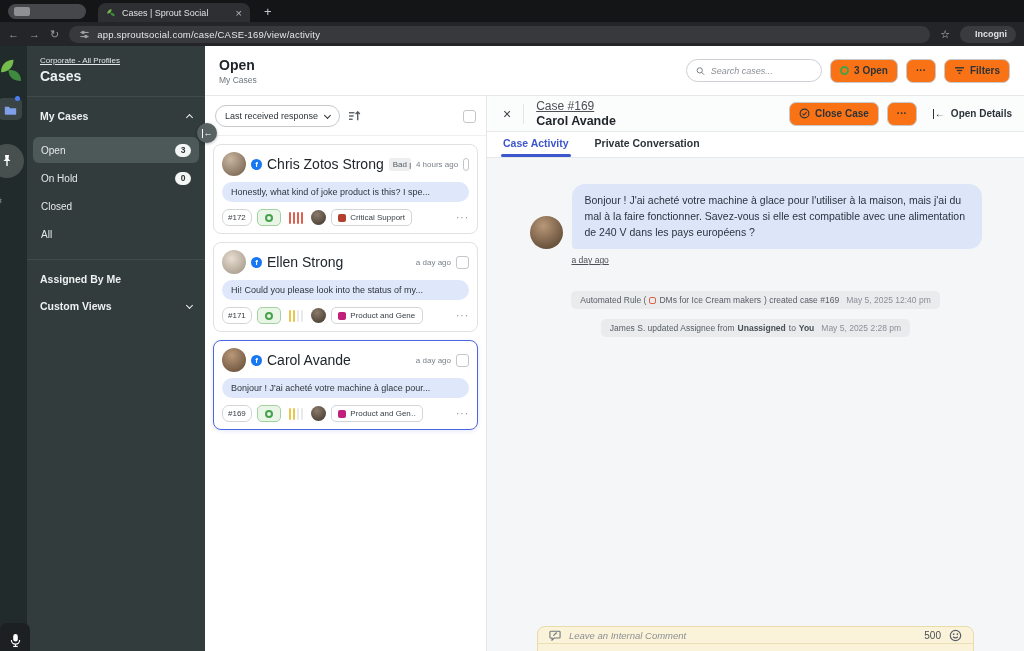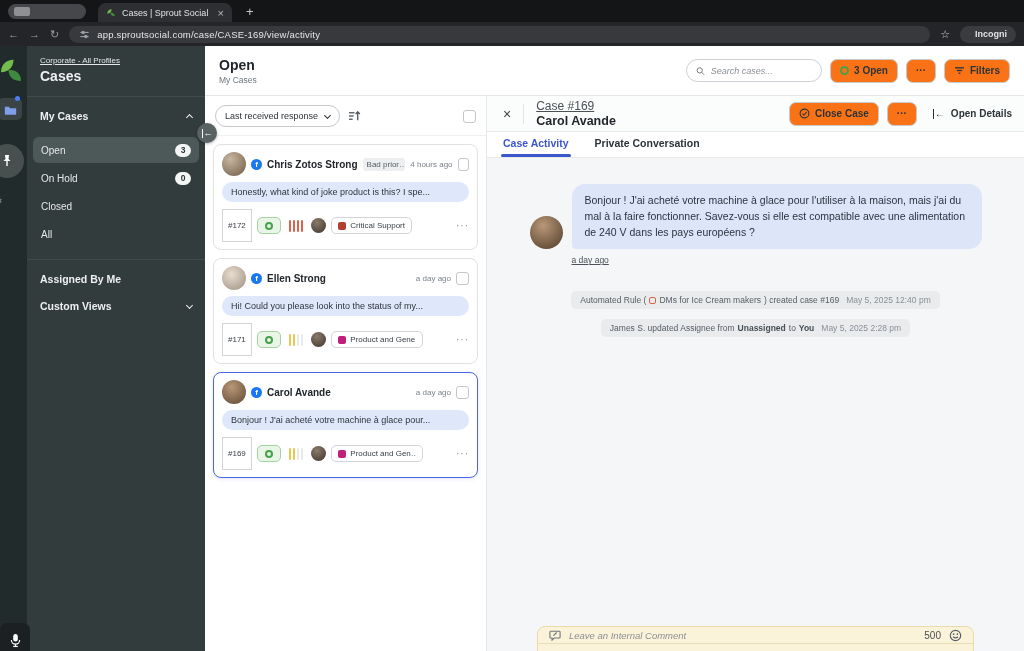--- a/index.html
+++ b/index.html
@@ -5,21 +5,21 @@
   * { margin:0; padding:0; box-sizing:border-box; }
   html,body { width:1024px; height:651px; overflow:hidden; background:#000;
     font-family:"Liberation Sans", sans-serif; }
   .stage { position:relative; width:1024px; height:651px; display:flex; flex-direction:column; }
 
   
   .tabstrip { height:22px; background:#141517; display:flex; align-items:flex-end; flex-shrink:0; }
   .winpill { width:78px; height:15px; margin:0 12px 3px 8px; border-radius:8px; background:#46474b;
     display:flex; align-items:center; }
   .winpill .cam { width:16px; height:9px; background:#8e9093; border-radius:2px; margin-left:6px; }
-  .tab { width:134px; height:19px; background:#2e2f33; border-radius:8px 8px 0 0; display:flex;
+  .tab { width:152px; height:19px; background:#2e2f33; border-radius:8px 8px 0 0; display:flex;
     align-items:center; gap:6px; padding:0 8px; }
   .tab-title { color:#dfe1e4; font-size:9px; white-space:nowrap; overflow:hidden; flex:1; }
   .tab-close { color:#b6b9bd; font-size:11px; }
   .newtab { color:#c6c9cd; font-size:13px; margin-left:14px; padding-bottom:3px; }
   .toolbar { height:24px; background:#242528; display:flex; align-items:center; gap:10px; padding:0 8px; flex-shrink:0; }
   .navic { color:#9aa0a6; font-size:11px; }
   .urlbar { flex:1; height:17px; background:#38393d; border-radius:9px; display:flex; align-items:center;
     gap:7px; padding:0 10px; max-width:868px; }
   .url-text { color:#e4e6e9; font-size:9.5px; letter-spacing:.2px; }
   .star { color:#c3c6ca; font-size:11px; }
@@ -79,28 +79,28 @@
   .cards { padding:8px; display:flex; flex-direction:column; gap:8px; overflow:hidden; }
   .card { border:1px solid #dfe2e4; border-radius:8px; background:#fff; padding:7px 8px; }
   .card.sel { border:1.5px solid #4a66e0; box-shadow:0 1px 4px rgba(74,102,224,.15); }
   .card-top { display:flex; align-items:center; gap:5px; }
   .avatar { width:24px; height:24px; border-radius:50%; flex-shrink:0; }
   .av1 { background:radial-gradient(circle at 35% 30%, #c9b6a0, #6e5a48); }
   .av2 { background:radial-gradient(circle at 40% 35%, #e8ddd0, #9a8f80); }
   .av3 { background:radial-gradient(circle at 40% 30%, #b89878, #5f4632); }
   .fb { width:11px; height:11px; border-radius:50%; background:#1877f2; color:#fff; font-size:8px;
     font-weight:bold; display:flex; align-items:center; justify-content:center; flex-shrink:0; }
-  .cname { font-size:10px; font-weight:bold; color:#20262b; white-space:nowrap; }
+  .cname { font-size:14px; font-weight:normal; color:#20262b; white-space:nowrap; }
   .cbadge { background:#eceef0; border-radius:3px; font-size:8px; color:#555c63; padding:2px 4px;
     max-width:44px; white-space:nowrap; overflow:hidden; }
   .ctime { font-size:8px; color:#7b828a; margin-left:auto; white-space:nowrap; }
   .cbubble { background:#dfe8fb; border-radius:10px; font-size:9px; color:#2c343c; padding:5px 9px;
     margin:6px 0 7px 0; white-space:nowrap; overflow:hidden; }
   .card-foot { display:flex; align-items:center; gap:5px; }
-  .pillnum { border:1px solid #d2d5d8; border-radius:0; font-size:8px; color:#3a4046; padding:11px 5px; }
+  .pillnum { border:1px solid #d2d5d8; border-radius:7px; font-size:8px; color:#3a4046; padding:3px 5px; }
   .statuspill { width:24px; height:17px; background:#e9f5e7; border:1px solid #a3d4a0; border-radius:5px;
     display:flex; align-items:center; justify-content:center; }
   .statuspill .ring { width:8px; height:8px; border-width:2px; }
   .bars { display:flex; align-items:flex-end; gap:1.5px; height:12px; padding:0 3px; }
   .bars i { width:2.5px; border-radius:1px; display:block; }
   .mini-av { width:15px; height:15px; border-radius:50%; background:radial-gradient(circle at 40% 30%, #8a7a6a, #3e342a); }
   .tagpill { border:1px solid #d2d5d8; border-radius:5px; height:17px; display:flex; align-items:center;
     gap:4px; padding:0 6px; font-size:8px; color:#3a4046; max-width:92px; }
   .tagpill span.lbl { white-space:nowrap; overflow:hidden; }
   .tagicon { width:8px; height:8px; border-radius:2px; flex-shrink:0; }

